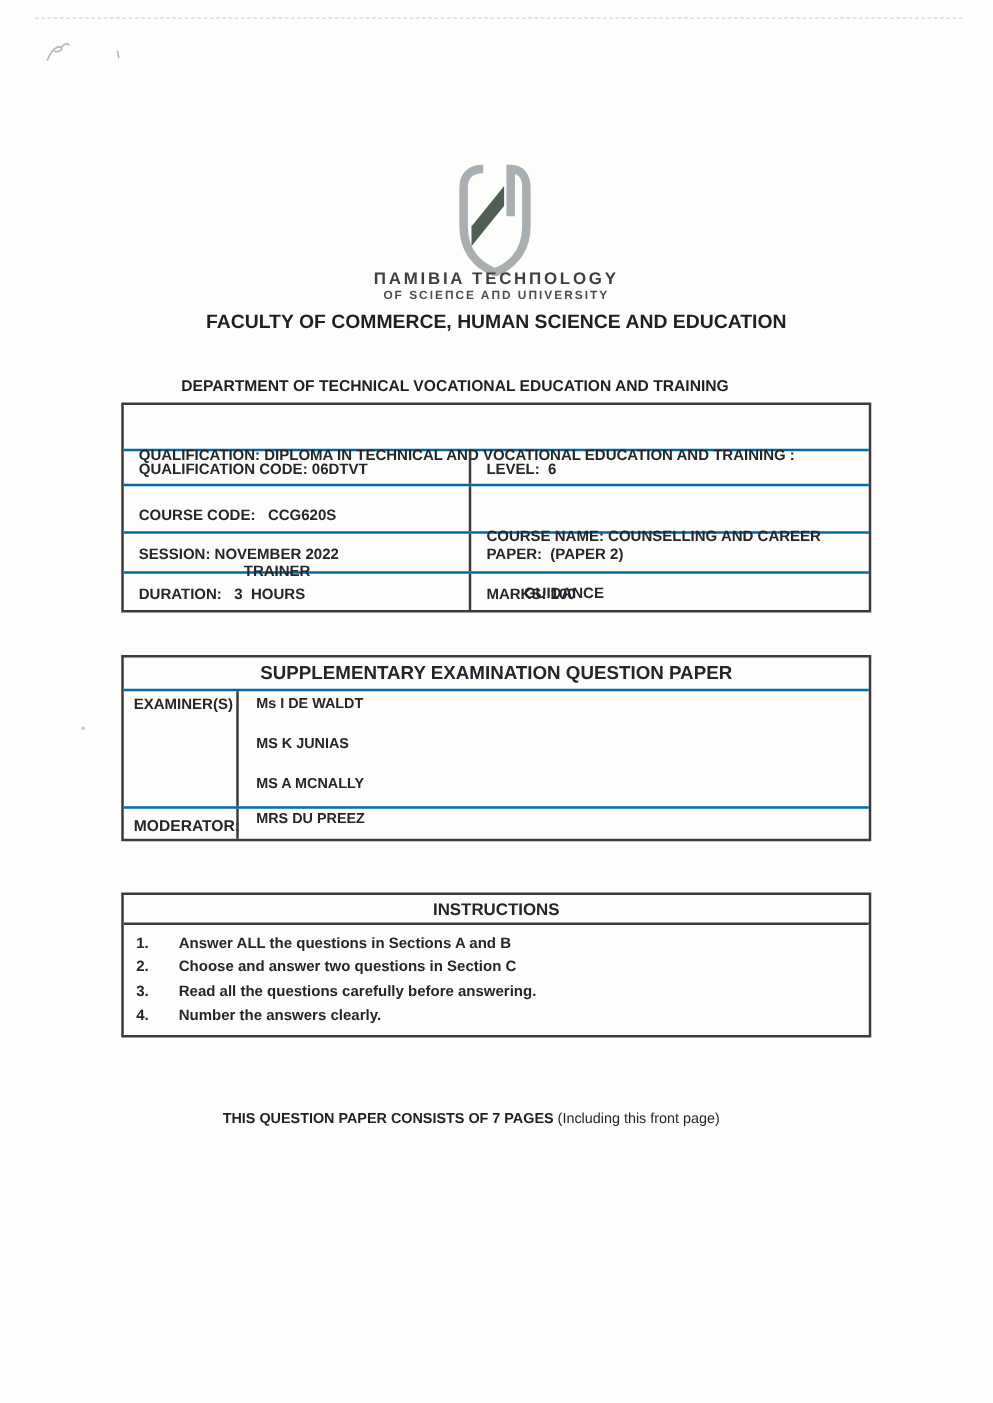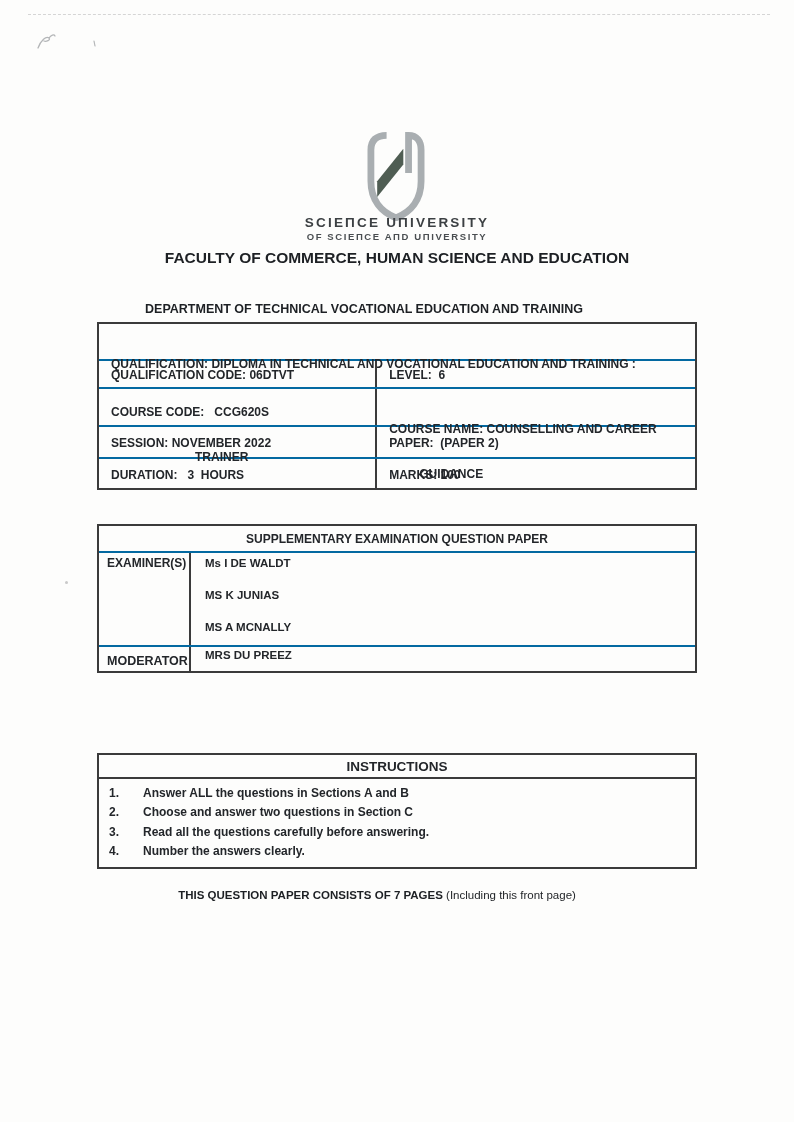--- a/index.html
+++ b/index.html
@@ -59,31 +59,31 @@
   .t1-left{width:278px;display:flex;align-items:center;}
   .t1-right{width:322px;display:flex;align-items:center;}
   .t1-r3 .t1-left{align-items:flex-end;padding-bottom:5px;}
   .t1-r3 .t1-right{display:block;}
   .indent-trainer{margin-left:84px;margin-top:48px;}
   .indent-guidance{margin-left:30px;}
 
   
   #exam-table{top:524px;}
   .t2-head{height:25px;display:flex;align-items:center;justify-content:center;
-           font-weight:bold;font-size:12px;}
+           font-weight:bold;font-size:15px;}
   .t2-body{height:94px;}
   .t2-left{width:90px;padding:3px 4px 0 8px;font-weight:bold;font-size:12px;}
   .t2-right{flex:1;padding:3px 8px 0 14px;}
   .examiner-line{font-weight:bold;font-size:11.5px;line-height:15px;margin-bottom:17px;}
   .t2-mod{height:26px;}
   .t2-mod .t2-left{padding-top:7px;font-size:12.5px;}
   .t2-mod .t2-right{padding-top:2px;font-weight:bold;font-size:11.5px;}
 
   
-  #instr-table{top:753px;}
+  #instr-table{top:714px;}
   .t3-head{height:24px;display:flex;align-items:center;justify-content:center;
            font-weight:bold;font-size:13.5px;border-bottom:2px solid #3b3b3b;}
   .t3-list{padding-top:4px;padding-bottom:6px;}
   .instr-item{display:flex;height:19.5px;align-items:center;
               font-weight:bold;font-size:12px;}
   .instr-num{padding-left:10px;width:44px;flex:none;}
   .instr-text{flex:1;}
 
   
   .footer-line{
@@ -104,21 +104,21 @@
     <path d="M6,16 C9,8 14,4 17,6 C19,8 14,10 12,9 M17,6 C19,3 22,2 23,4" stroke="#b4b6b8" stroke-width="1.3" fill="none" stroke-linecap="round"></path>
     <path d="M62,9 L63,14" stroke="#b4b6b8" stroke-width="1.2" fill="none" stroke-linecap="round"></path>
   </svg>
 
   <div class="speck"></div>
 
   <svg class="logo-shield" width="84" height="92" viewBox="0 0 80 88">
     <path d="M31,6 C21,6 16,11 16,20 L16,50 C16,68 26,79.5 40,85 C54,79.5 64,68 64,50 L64,20 C64,12 60,6 52,6 L52,42" stroke="#a9aeb1" stroke-width="6.5" fill="none"></path>
     <polygon points="22,50 47,19 47,34 22,65" fill="#4f5d53"></polygon>
   </svg>
-  <div class="wordmark1">SCIEΠCE UΠIVERSITY</div>
+  <div class="wordmark1">ΠAMIBIA TECHΠOLOGY</div>
   <div class="wordmark2">OF SCIEΠCE AΠD UΠIVERSITY</div>
 
   <div class="faculty">FACULTY OF COMMERCE, HUMAN SCIENCE AND EDUCATION</div>
   <div class="department">DEPARTMENT OF TECHNICAL VOCATIONAL EDUCATION AND TRAINING</div>
 
   <div class="tbl" id="qual-table">
     <div class="row first t1-r1">
       <div class="cell" style="width:100%;display:block;">
         <div>QUALIFICATION: DIPLOMA IN TECHNICAL AND VOCATIONAL EDUCATION AND TRAINING :</div>
         <div class="indent-trainer">TRAINER</div>

